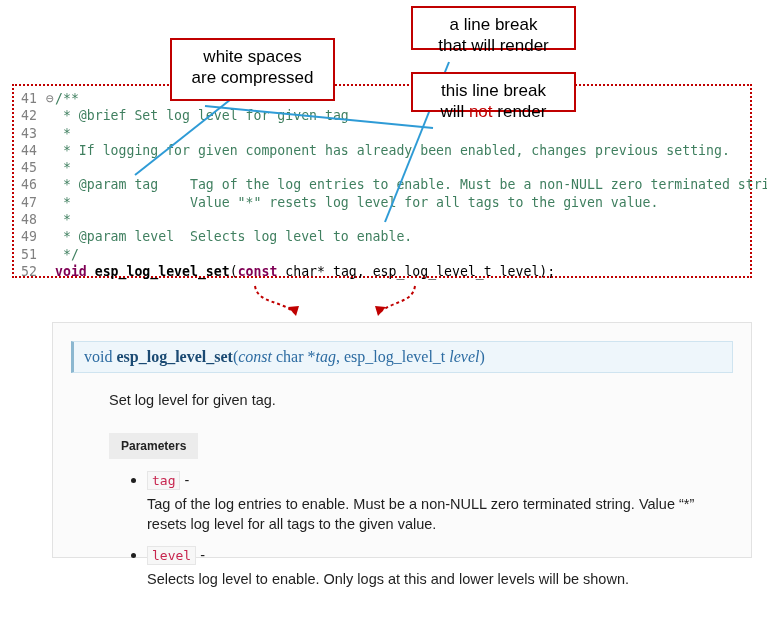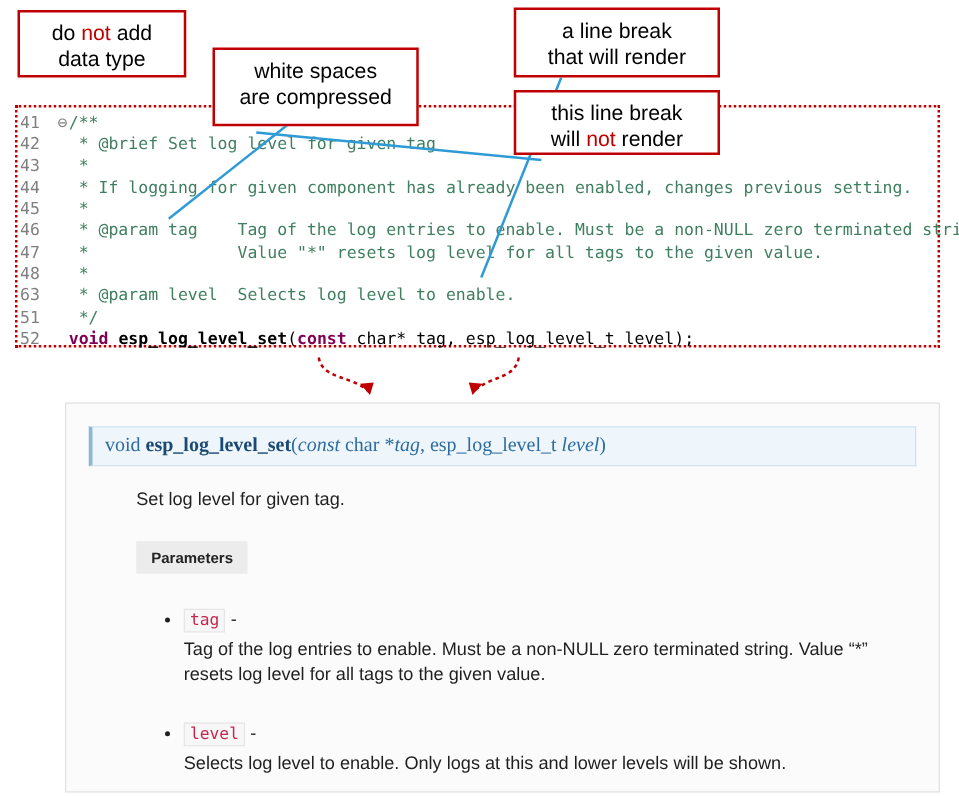--- a/index.html
+++ b/index.html
@@ -30,22 +30,22 @@
     text-align: center;
     padding: 6px 8px;
     box-sizing: border-box;
     z-index: 6;
   }
   .callout .hl {
     color: #c00000;
   }
   .callout-1 { left: 14px;  top: 8px;   width: 135px; height: 54px; }
   .callout-2 { left: 170px; top: 38px;  width: 165px; height: 63px; }
-  .callout-3 { left: 411px; top: 6px;   width: 165px; height: 56px; }
-  .callout-4 { left: 411px; top: 72px;  width: 165px; height: 52px; }
+  .callout-3 { left: 411px; top: 6px;   width: 165px; height: 44px; }
+  .callout-4 { left: 411px; top: 72px;  width: 165px; height: 40px; }
 
   
   .code-box {
     position: absolute;
     left: 12px;
     top: 84px;
     width: 740px;
     height: 194px;
     border: 2px dotted #c00000;
     background: #ffffff;
@@ -56,21 +56,21 @@
   .code-line {
     font-family: "DejaVu Sans Mono", monospace;
     font-size: 13.2px;
     line-height: 17.3px;
     white-space: pre;
     color: #3f7f5f;
   }
   .ln {
     display: inline-block;
     width: 26px;
-    text-align: left;
+    text-align: center;
     color: #808080;
     font-family: "DejaVu Sans Mono", monospace;
     margin-right: 3px;
   }
   .fold {
     display: inline-block;
     width: 10px;
     text-align: center;
     color: #808080;
   }
@@ -78,21 +78,21 @@
   .c-kw { color: #7f0055; font-weight: bold; }
   .c-plain { color: #000000; }
   .c-fn { color: #000000; font-weight: bold; }
 
   
   .doc-panel {
     position: absolute;
     left: 52px;
     top: 322px;
     width: 700px;
-    height: 312px;
+    height: 236px;
     background: #fbfbfb;
     border: 1px solid #e2e2e2;
     box-sizing: border-box;
     z-index: 2;
   }
   .doc-sig {
     margin: 18px 18px 0 18px;
     background: #eef6fb;
     border: 1px solid #cfe4f0;
     border-left: 3px solid #8bb7d0;
@@ -122,21 +122,21 @@
     padding: 6px 12px;
     font-weight: bold;
     font-size: 12px;
     color: #222;
   }
   .doc-list {
     margin: 10px 0 0 0;
     padding: 0 0 0 76px;
     list-style: disc;
   }
-  .doc-list li { margin-top: 28px; }
+  .doc-list li { margin-top: 12px; }
   .doc-list li::marker { font-size: 16px; }
   .param-code {
     font-family: "DejaVu Sans Mono", monospace;
     font-size: 13px;
     color: #c7254e;
     background: #f7f7f7;
     border: 1px solid #e6e6e6;
     padding: 1px 4px;
   }
   .param-desc {
@@ -164,24 +164,20 @@
     <line x1="449" y1="62" x2="385" y2="222" stroke="#2e9bd6" stroke-width="2"></line>
 
     <line x1="433" y1="128" x2="205" y2="106" stroke="#2e9bd6" stroke-width="2"></line>
 
     <path d="M255,286 C258,304 282,300 296,314" fill="none" stroke="#c00000" stroke-width="2" stroke-dasharray="3,3"></path>
     <polygon points="296,316 288,307 299,306" fill="#c00000"></polygon>
     <path d="M415,286 C412,304 392,300 378,314" fill="none" stroke="#c00000" stroke-width="2" stroke-dasharray="3,3"></path>
     <polygon points="378,316 375,306 386,307" fill="#c00000"></polygon>
   </svg>
 
-  <div class="callout callout-1">
-    <span>do </span><span class="hl">not</span><span> add</span><br>
-    <span>data type</span>
-  </div>
 
   <div class="callout callout-2">
     <span>white spaces</span><br>
     <span>are  compressed</span>
   </div>
 
   <div class="callout callout-3">
     <span>a line break</span><br>
     <span>that will render</span>
   </div>
@@ -193,21 +189,21 @@
 
   <div class="code-box">
     <div class="code-line"><span class="ln">41</span><span class="fold">⊖</span><span class="code-text">/**</span></div>
     <div class="code-line"><span class="ln">42</span><span class="fold"></span><span class="code-text"> * @brief Set log level for given tag</span></div>
     <div class="code-line"><span class="ln">43</span><span class="fold"></span><span class="code-text"> *</span></div>
     <div class="code-line"><span class="ln">44</span><span class="fold"></span><span class="code-text"> * If logging for given component has already been enabled, changes previous setting.</span></div>
     <div class="code-line"><span class="ln">45</span><span class="fold"></span><span class="code-text"> *</span></div>
     <div class="code-line"><span class="ln">46</span><span class="fold"></span><span class="code-text"> * @param tag    Tag of the log entries to enable. Must be a non-NULL zero terminated string.</span></div>
     <div class="code-line"><span class="ln">47</span><span class="fold"></span><span class="code-text"> *               Value "*" resets log level for all tags to the given value.</span></div>
     <div class="code-line"><span class="ln">48</span><span class="fold"></span><span class="code-text"> *</span></div>
-    <div class="code-line"><span class="ln">63</span><span class="fold"></span><span class="code-text"> * @param level  Selects log level to enable.</span></div>
+    <div class="code-line"><span class="ln">49</span><span class="fold"></span><span class="code-text"> * @param level  Selects log level to enable.</span></div>
     <div class="code-line"><span class="ln">51</span><span class="fold"></span><span class="code-text"> */</span></div>
     <div class="code-line"><span class="ln">52</span><span class="fold"></span><span class="c-kw">void</span><span class="c-plain"> </span><span class="c-fn">esp_log_level_set</span><span class="c-plain">(</span><span class="c-kw">const</span><span class="c-plain"> char* tag, esp_log_level_t level);</span></div>
   </div>
 
   <div class="doc-panel">
     <div class="doc-sig"><span class="kw">void</span> <span class="name">esp_log_level_set</span><span>(</span><span class="it">const</span><span> char *</span><span class="it">tag</span><span>, </span><span>esp_log_level_t </span><span class="it">level</span><span>)</span></div>
 
     <div class="doc-body">
       <div class="doc-p">Set log level for given tag.</div>
 

